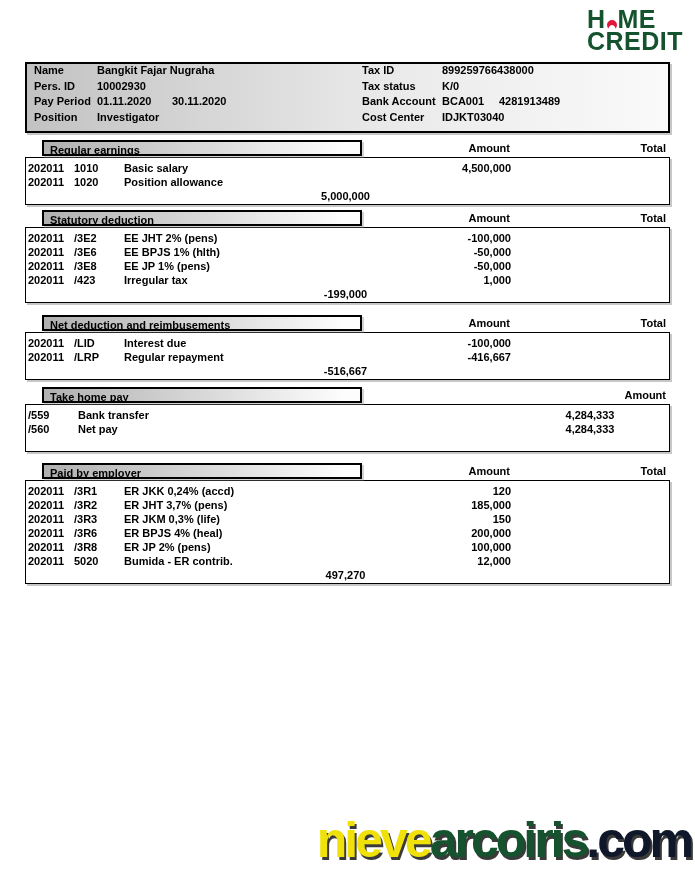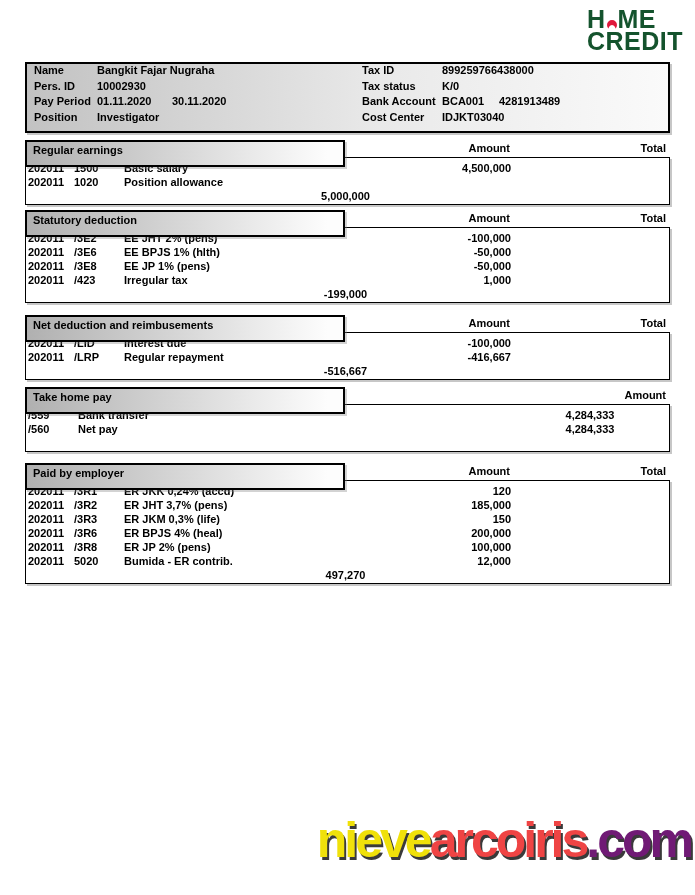--- a/index.html
+++ b/index.html
@@ -38,21 +38,21 @@
     box-shadow: 2px 2px 0 rgba(130,130,130,0.45);
   }
   .info-row { position: relative; height: 15.5px; }
   .info-row span { position: absolute; top: 0; white-space: pre; }
   .fl1 { left: 7px; }   .fv1 { left: 70px; }  .fv1b { left: 145px; }
   .fl2 { left: 335px; } .fv2 { left: 415px; } .fv2b { left: 472px; }
 
   
   .section { position: absolute; left: 25px; width: 645px; }
   .tab {
-    position: absolute; top: 0; left: 0; width: 320px; height: 27px;
+    position: absolute; top: 0; left: 17px; width: 320px; height: 16px;
     line-height: 16px; padding-left: 6px;
     border: 2px solid #000;
     background: linear-gradient(90deg, #b0b0b0 0%, #dcdcdc 55%, #fdfdfd 95%);
     z-index: 2;
     box-shadow: 2px 2px 0 rgba(130,130,130,0.35);
   }
   .col-amount {
     position: absolute; top: 1px; right: 160px; width: 150px;
     text-align: right; line-height: 15px;
   }
@@ -80,22 +80,22 @@
   .grand-total:empty { display: none; }
 
   
   .watermark {
     position: absolute; top: 815px; right: 4px;
     font-size: 50px; font-weight: 900; letter-spacing: -3px;
     white-space: nowrap; line-height: 1;
     text-shadow: 2px 3px 0 #3a3a3a;
   }
   .wm1 { color: #f0e10a; }
-  .wm2 { color: #ef4444; }
-  .wm3 { color: #701a75; }
+  .wm2 { color: #14532d; }
+  .wm3 { color: #0f172a; }
 </style>
 </head>
 <body>
 
 <div class="logo">
   <div><span>H</span><span class="logo-o"></span><span>ME</span></div>
   <div>CREDIT</div>
 </div>
 
 <div class="info-box">
@@ -134,21 +134,21 @@
 </div>
 
 <div class="section" style="top:140px">
   <div class="tab"><span>Regular earnings</span></div>
   <span class="col-amount">Amount</span>
   <span class="col-total">Total</span>
   <div class="sec-body">
     <div>
         <div class="row">
           <span class="c1">202011</span>
-          <span class="c2">1500</span>
+          <span class="c2">1010</span>
           <span class="c3">Basic salary</span>
           <span class="c4">4,500,000</span>
           <span class="c5"></span>
         </div>
         <div class="row">
           <span class="c1">202011</span>
           <span class="c2">1020</span>
           <span class="c3">Position allowance</span>
           <span class="c5"></span>
         </div>

